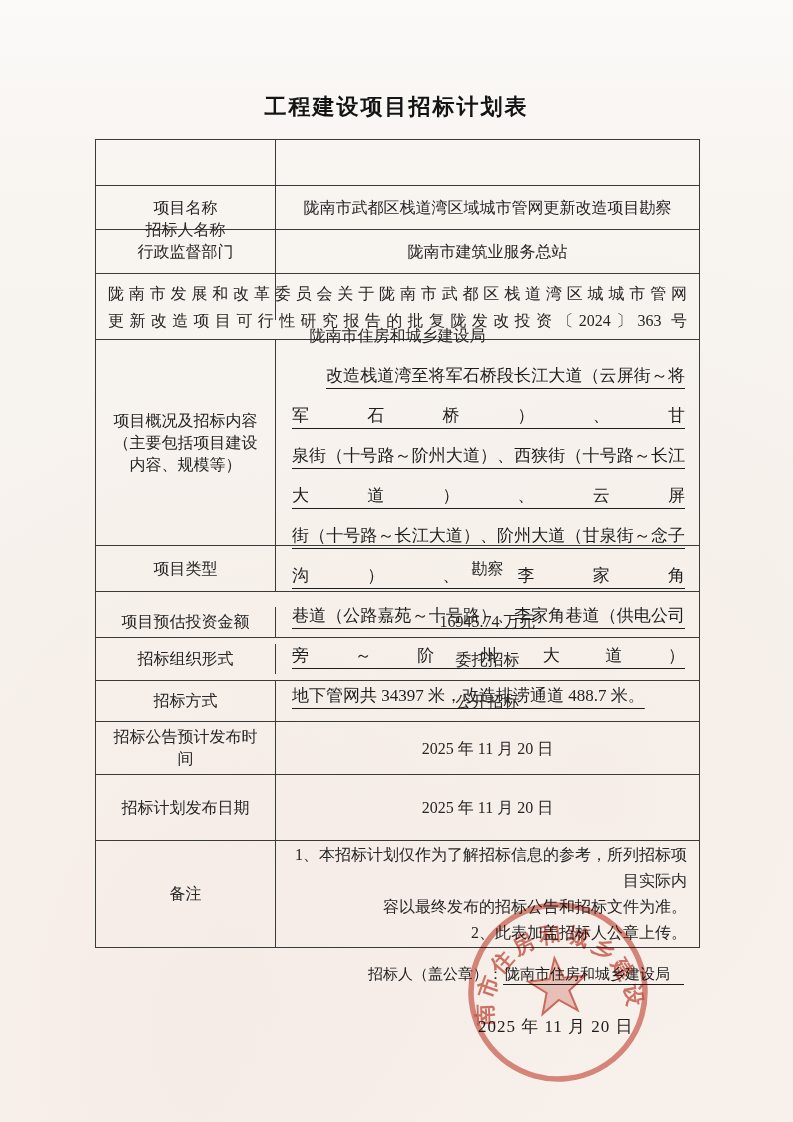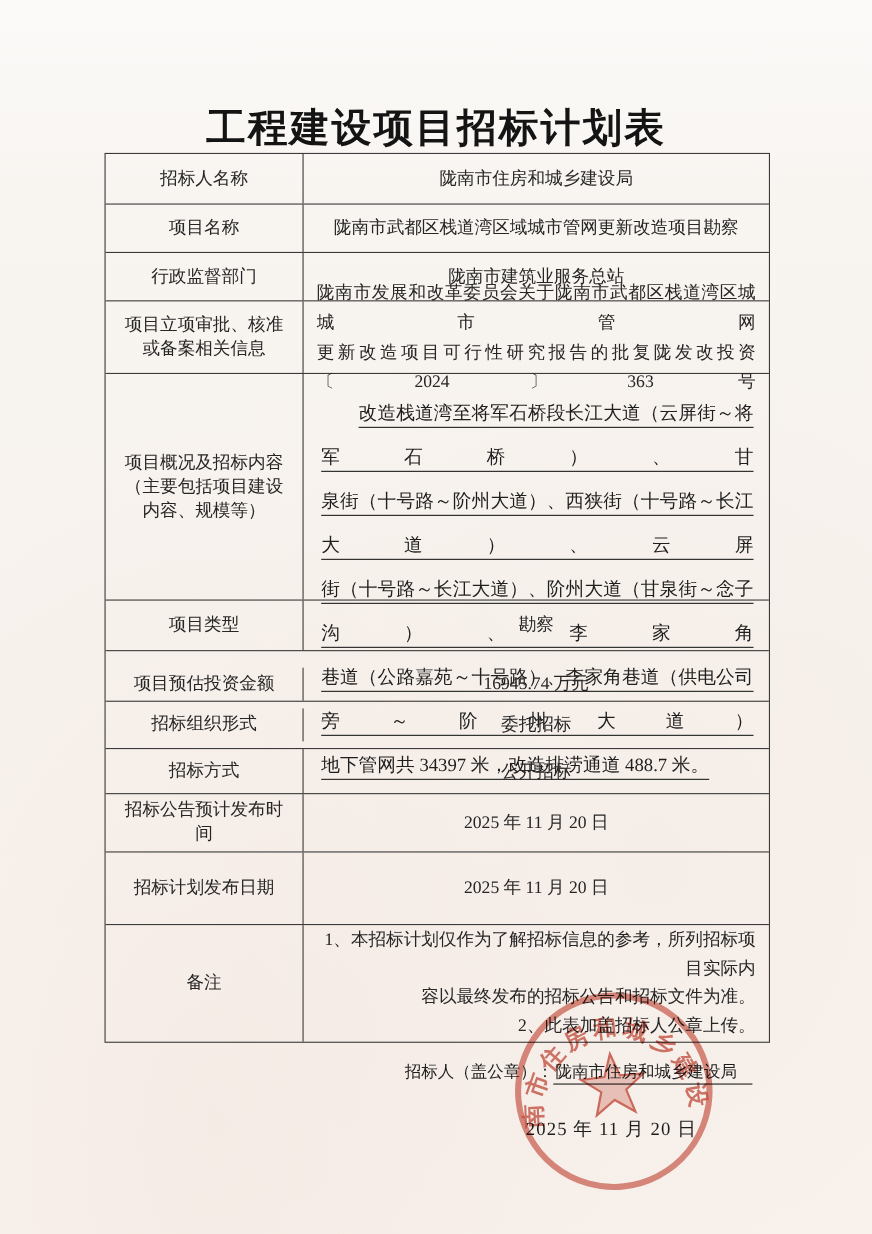--- a/index.html
+++ b/index.html
@@ -11,41 +11,41 @@
   }
   .page{
     position:relative;width:793px;height:1122px;overflow:hidden;
     background:
       radial-gradient(ellipse at 25% 92%, rgba(228,178,168,0.10), transparent 45%),
       radial-gradient(ellipse at 75% 70%, rgba(226,186,176,0.08), transparent 50%),
       linear-gradient(180deg,#fbfaf8 0%,#f8f4f0 18%,#f7f2ed 55%,#f8f2ed 100%);
   }
   .title{
     position:absolute;top:92px;left:0;width:100%;
-    text-align:center;font-size:36px;font-weight:700;letter-spacing:2px;
+    text-align:center;font-size:22px;font-weight:700;letter-spacing:2px;
     color:#141414;margin:0;
   }
   .tbl{
     position:absolute;left:95px;top:139px;width:605px;
     border:1.5px solid #3a3a3a;
     box-sizing:border-box;
     background:transparent;
   }
   .row{display:flex;border-bottom:1px solid #3a3a3a;}
   .row:last-child{border-bottom:none;}
   .cell{box-sizing:border-box;display:flex;flex-direction:column;justify-content:center;}
   .lbl{
     width:180px;flex:0 0 180px;border-right:1px solid #3a3a3a;
     text-align:center;font-size:16px;line-height:22px;padding:4px 8px;
   }
   .val{
     flex:1 1 auto;text-align:center;font-size:16px;line-height:23px;padding:4px 10px;
   }
   
-  .r0{height:45px;} .r1{height:43px;} .r2{height:43px;}
+  .r0{height:45px;flex-direction:column;} .r1{height:43px;} .r2{height:43px;}
   .r3{height:65px;} .r4{height:205px;}
   .r5{height:45px;} .r6{height:45px;align-items:flex-end;} .r7{height:42px;align-items:center;} .r8{height:40px;}
   .r9{height:52px;} .r10{height:65px;} .r11{height:106px;}
   
   .lines div{white-space:nowrap;}
   .approval-val{padding:4px 12px;}
   .approval-val div{font-size:16px;line-height:27px;text-align:justify;text-align-last:justify;white-space:normal;}
   .overview-val{padding:8px 14px 4px 16px;justify-content:flex-start;padding-top:16px;}
   .overview-val div{
     font-size:17px;line-height:40px;text-align:left;white-space:nowrap;
@@ -91,24 +91,20 @@
       <div class="cell lbl">项目名称</div>
       <div class="cell val">陇南市武都区栈道湾区域城市管网更新改造项目勘察</div>
     </div>
 
     <div class="row r2">
       <div class="cell lbl">行政监督部门</div>
       <div class="cell val">陇南市建筑业服务总站</div>
     </div>
 
     <div class="row r3">
-      <div class="cell lbl lines">
-          <div>项目立项审批、核准</div>
-          <div>或备案相关信息</div>
-        </div>
       <div class="cell val approval-val lines">
           <div>陇南市发展和改革委员会关于陇南市武都区栈道湾区城城市管网</div>
           <div>更新改造项目可行性研究报告的批复陇发改投资〔2024〕363 号</div>
         </div>
     </div>
 
     <div class="row r4">
       <div class="cell lbl lines">
           <div>项目概况及招标内容</div>
           <div>（主要包括项目建设</div>

